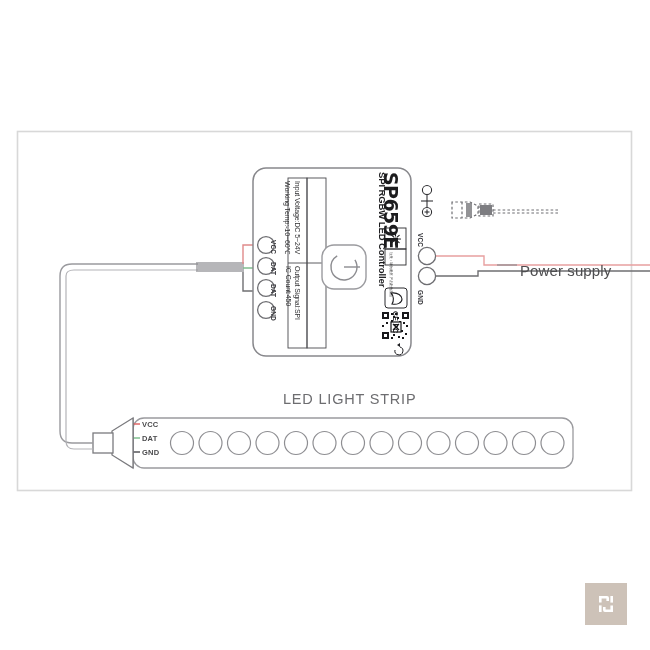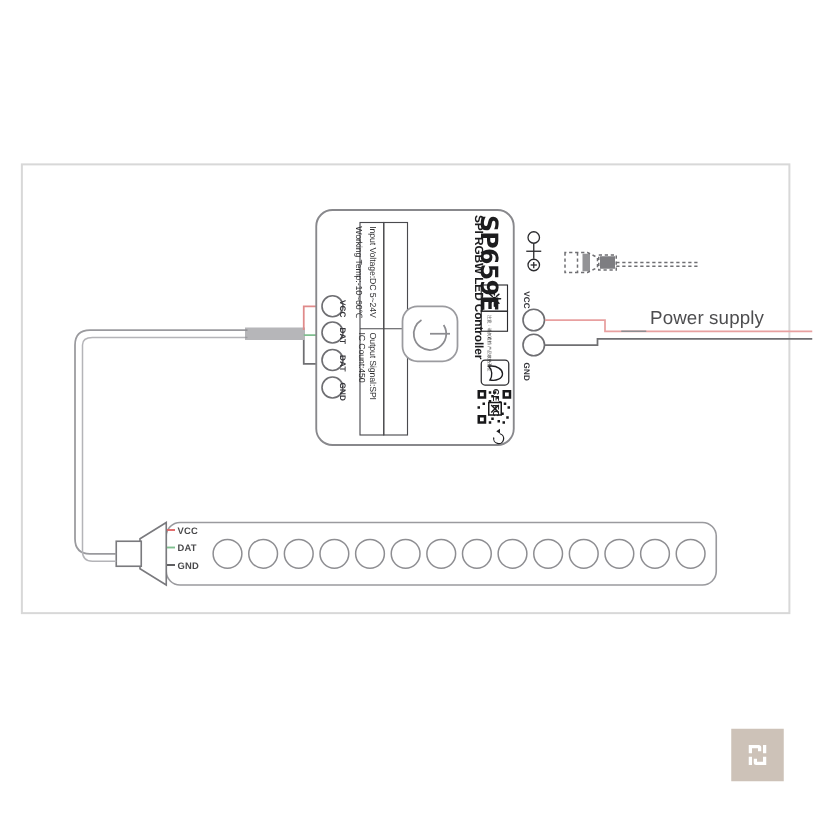--- a/index.html
+++ b/index.html
@@ -25,21 +25,21 @@
     left: 0; top: 0;
   }
   
   .txt {
     position: absolute;
     white-space: nowrap;
     color: #58585a;
   }
   #power-supply-label {
     left: 520px;
-    top: 246px;
+    top: 262px;
     font-size: 15px;
     color: #4d4d4f;
     letter-spacing: 0.1px;
   }
   #strip-caption {
     left: 283px;
     top: 391px;
     font-size: 14.5px;
     color: #6d6d70;
     letter-spacing: 0.8px;
@@ -294,20 +294,21 @@
     </g>
     <g>
       <rect x="466" y="203" width="6" height="14" fill="#6f6f73" opacity="0.75"></rect>
       <rect x="480" y="205" width="12" height="10" fill="#5d5d61" opacity="0.8"></rect>
     </g>
 
   </svg>
 
   <div class="txt" id="power-supply-label">Power supply</div>
 
+  <div class="txt" id="strip-caption">LED LIGHT STRIP</div>
 
   <div class="txt pin-label" id="strip-pin-vcc">VCC</div>
   <div class="txt pin-label" id="strip-pin-dat">DAT</div>
   <div class="txt pin-label" id="strip-pin-gnd">GND</div>
 
   <div class="vtxt rot90" id="brand-model">SP659E</div>
   <div class="vtxt rot90" id="brand-sub">SPI RGBW LED Controller</div>
 
   <div class="vtxt rot90 spec-txt" id="spec-a">Input Voltage:DC 5~24V</div>
   <div class="vtxt rot90 spec-txt" id="spec-b">Output Signal:SPI</div>

